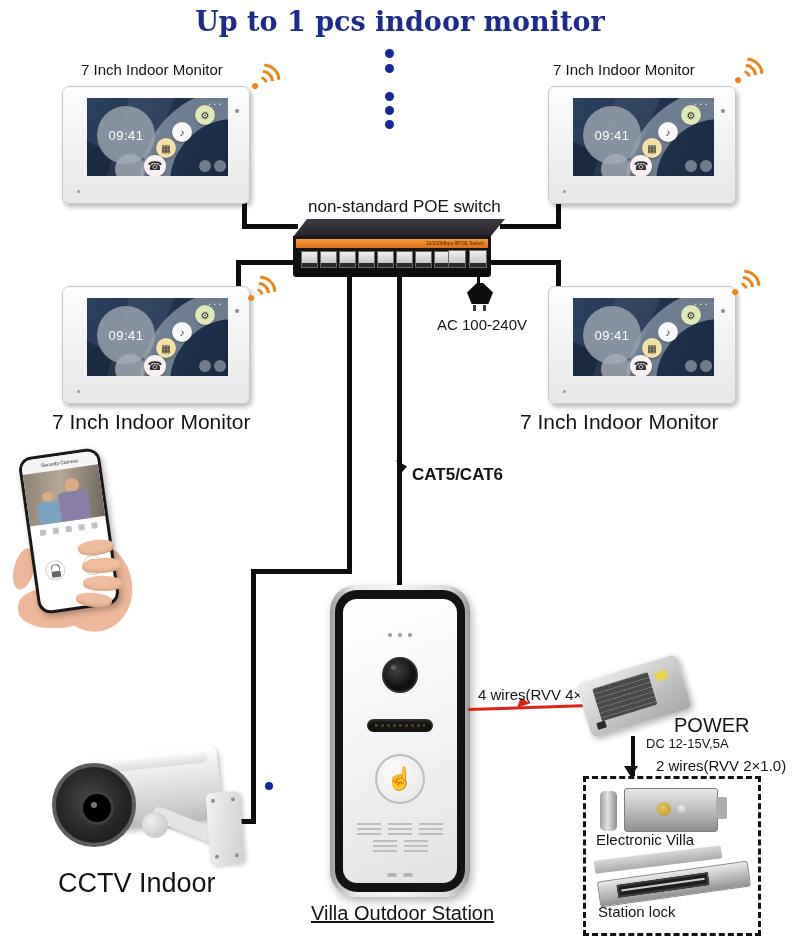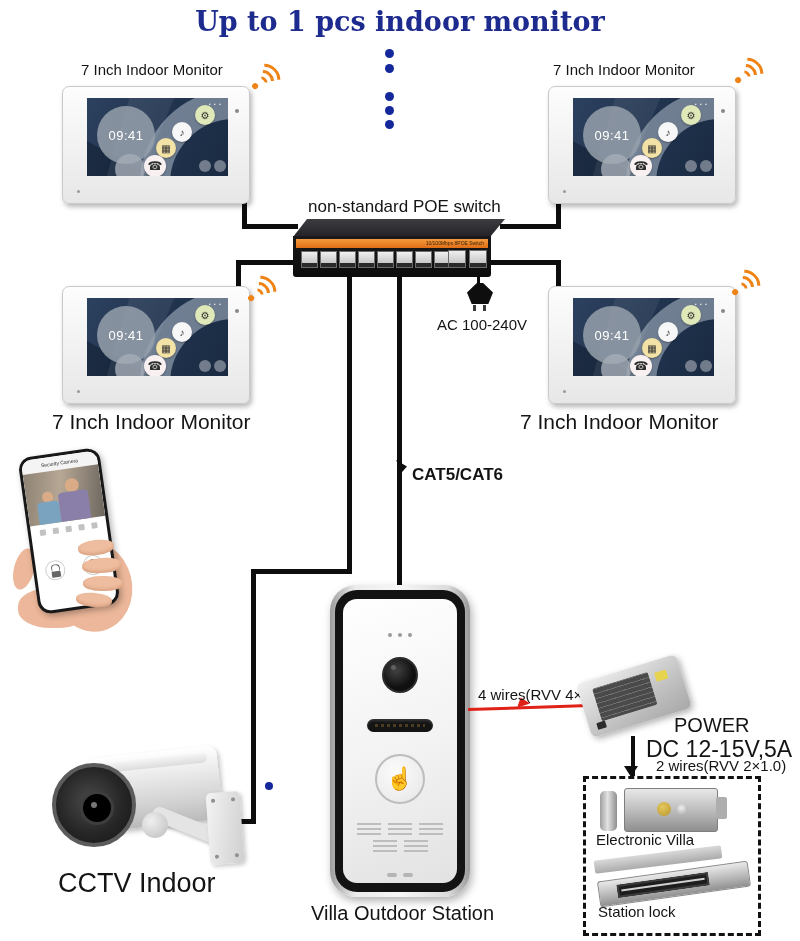--- a/index.html
+++ b/index.html
@@ -147,33 +147,33 @@
   .st-btn{position:absolute;left:50%;top:155px;transform:translateX(-50%);width:46px;height:46px;
           border-radius:50%;background:radial-gradient(circle at 40% 35%,#fbfbfb,#e6e6e6);
           border:2px solid #bdbdbd;display:flex;align-items:center;justify-content:center;
           color:#8e8e8e;font-size:22px;}
   .st-plates{position:absolute;left:50%;bottom:30px;transform:translateX(-50%);width:86px;
              display:flex;flex-wrap:wrap;justify-content:center;gap:4px 7px;}
   .plate{width:24px;height:13px;
          background:repeating-linear-gradient(180deg,#bdbdbd 0 2px,rgba(0,0,0,0) 2px 5px);}
   .st-screws{position:absolute;left:50%;bottom:6px;transform:translateX(-50%);display:flex;gap:6px;}
   .st-screws b{width:10px;height:4px;border-radius:2px;background:#b5b5b5;}
-  .station-label{font-size:20px;}
+  .station-label{font-size:20px;text-decoration:underline;}
 
   
   .psu{position:absolute;left:582px;top:668px;width:104px;height:56px;border-radius:6px;
        background:linear-gradient(160deg,#efefef,#c2c2c2 60%,#a8a8a8);
        transform:rotate(-17deg);box-shadow:2px 3px 6px rgba(0,0,0,.3);}
   .psu-label{position:absolute;left:14px;top:9px;width:58px;height:34px;background:#4a4a4a;
              border-radius:2px;
              background-image:repeating-linear-gradient(180deg,#6d6d6d 0 1px,#4a4a4a 1px 5px);}
   .psu-sticker{position:absolute;right:14px;top:12px;width:12px;height:9px;background:#e6d44e;}
   .psu-port{position:absolute;left:8px;bottom:6px;width:9px;height:7px;background:#2b2b2b;border-radius:1px;}
   .power-l1{font-size:20px;}
-  .power-l2{font-size:23px;}
+  .power-l2{font-size:13px;}
   .wires-lbl{font-size:15px;}
 
   
   .lockbox{position:absolute;left:583px;top:776px;width:172px;height:154px;
            border:3px dashed #111;background:#fff;}
   .el-strike{position:absolute;left:14px;top:12px;width:17px;height:40px;border-radius:5px;
              background:linear-gradient(90deg,#9e9e9e,#e3e3e3 45%,#8e8e8e);}
   .el-body{position:absolute;left:38px;top:9px;width:92px;height:42px;border-radius:3px;
            background:linear-gradient(180deg,#e8e8e8,#b9b9b9 55%,#8f8f8f);
            border:1px solid #7e7e7e;}

